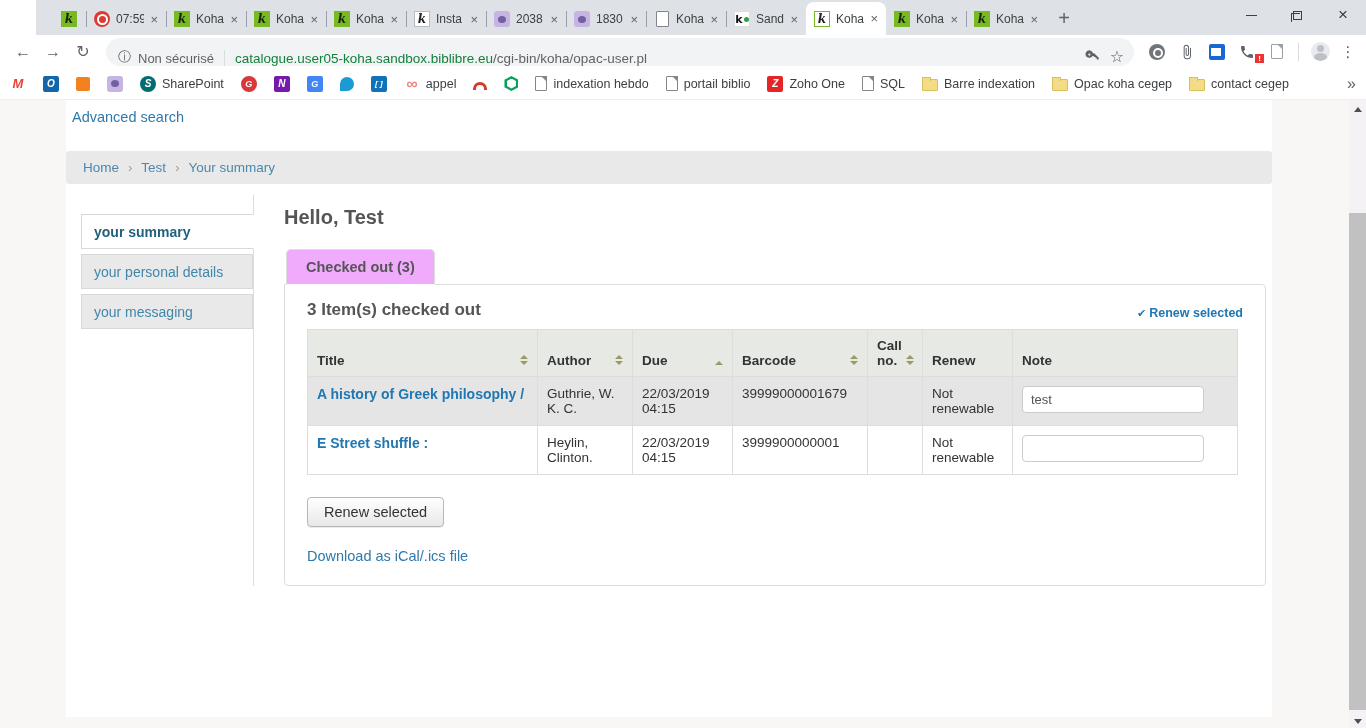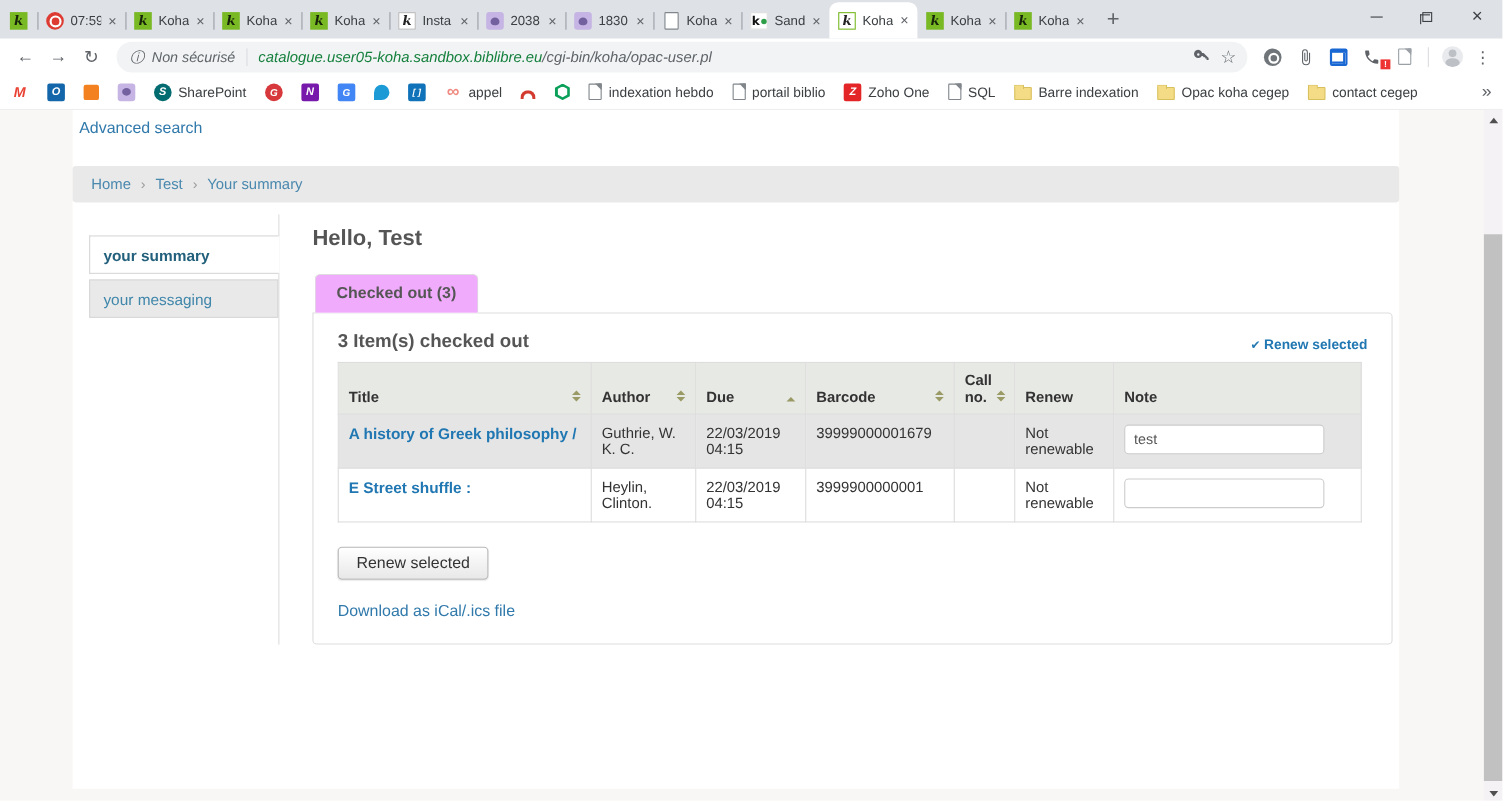--- a/index.html
+++ b/index.html
@@ -1,19 +1,19 @@
 <!DOCTYPE html>
 <html><head>
 <meta charset="utf-8">
 <style>
   * { margin:0; padding:0; box-sizing:border-box; }
   html,body { width:1366px; height:728px; overflow:hidden; font-family:"Liberation Sans","DejaVu Sans",sans-serif; }
 
   
-  .tabstrip { height:35px; background:#dee1e6; display:flex; align-items:flex-end; padding-left:0; position:relative; }
+  .tabstrip { height:35px; background:#dee1e6; display:flex; align-items:flex-end; padding-left:16px; position:relative;margin-left:36px; }
   .tab { height:32px; display:flex; align-items:center; gap:6px; padding:0 8px; width:80px; position:relative; cursor:pointer; }
   .tab.pinned { width:34px; justify-content:center; }
   .tab.sep::before { content:""; position:absolute; left:0; top:8px; bottom:8px; width:1px; background:#9aa0a6; }
   .tab.active { background:#fff; border-radius:8px 8px 0 0; height:33px; }
   .tab-title { flex:1; font-size:12px; color:#3c4043; white-space:nowrap; overflow:hidden; }
   .tab-close { font-size:13px; color:#5f6368; line-height:1; }
   .tab-close::before { content:"×"; }
   .newtab { width:28px; height:28px; margin:0 0 3px 4px; display:flex; align-items:center; justify-content:center; color:#5f6368; font-size:20px; }
   .newtab::before { content:"+"; }
   .wincontrols { position:absolute; right:0; top:0; height:30px; display:flex; }
@@ -39,21 +39,21 @@
   .fav-doc::after { content:""; width:11px; height:14px; border:1px solid #80868b; border-radius:1px; background:#fff; }
   .fav-ko { background:#fff; border:1px solid #ddd; gap:1px; }
   .fav-ko::before { content:"k"; font:bold 11px "DejaVu Sans",sans-serif; color:#111; }
   .fav-ko::after { content:""; width:5px; height:5px; border-radius:50%; background:#2f9e49; }
 
   .toolbar { height:33px; background:#fff; display:flex; align-items:center; padding:0 8px 0 10px; gap:4px; }
   .navbtn { width:26px; text-align:center; color:#5f6368; font-size:16px; }
   .navbtn.back::before { content:"←"; }
   .navbtn.fwd::before { content:"→"; }
   .navbtn.reload::before { content:"↻"; }
-  .omnibox { flex:1; height:28px; background:#f1f3f4; border-radius:14px; display:flex; align-items:center; padding:0 10px 0 12px; margin:0 6px;font-style:italic; }
+  .omnibox { flex:1; height:28px; background:#f1f3f4; border-radius:14px; display:flex; align-items:flex-end; padding:0 10px 0 12px; margin:0 6px; }
   .info-icon { color:#5f6368; font-size:13px; }
   .info-icon::before { content:"ⓘ"; }
   .sec-label { color:#5f6368; font-size:13px; margin-left:7px; white-space:nowrap; }
   .omni-div { width:1px; height:16px; background:#dadce0; margin:0 10px; }
   .url { font-size:13.5px; white-space:nowrap; overflow:hidden; flex:1; }
   .url .domain { color:#15803d; }
   .url .path { color:#5f6368; }
   .key-icon, .star-icon { margin-left:10px; color:#5f6368; flex:none; }
   .star-icon { font-size:16px; }
   .star-icon::before { content:"☆"; }
@@ -358,20 +358,23 @@
       <span class="crumb-sep"></span>
       <a class="crumb">Your summary</a>
     </div>
 
     <div class="content-row">
       <div class="sidebar">
         <div class="side-item active">
             <span>your summary</span>
           </div>
         <div class="side-item">
+            <span>your personal details</span>
+          </div>
+        <div class="side-item">
             <span>your messaging</span>
           </div>
       </div>
 
       <div class="main">
         <div class="hello">Hello, Test</div>
 
         <div class="tabrow">
           <span class="panel-tab">Checked out (3)</span>
         </div>

